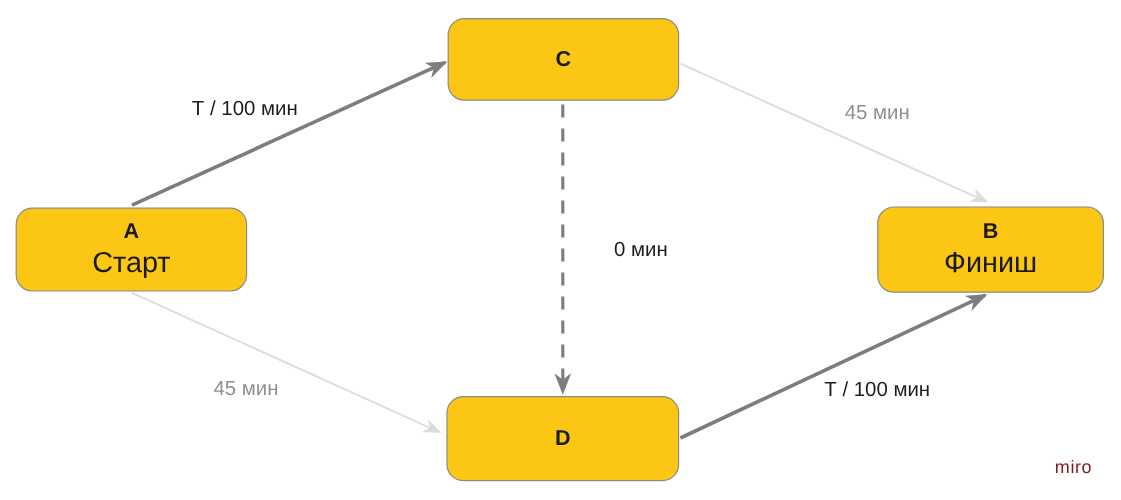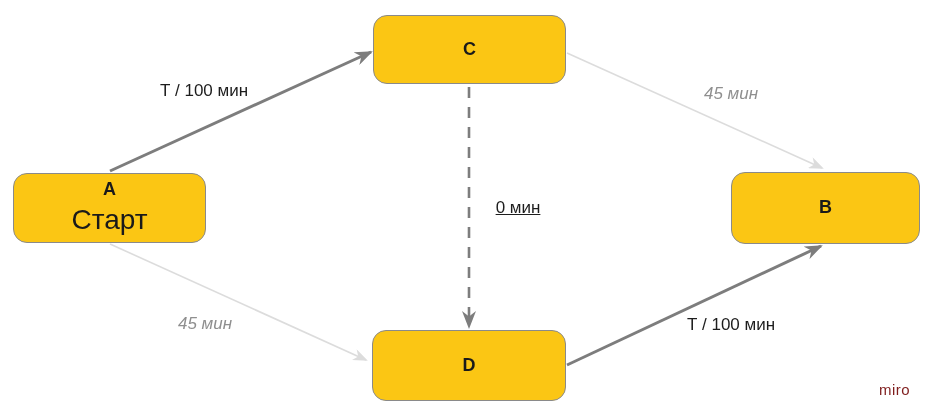--- a/index.html
+++ b/index.html
@@ -32,31 +32,31 @@
     justify-content: center;
     color: #1a1a1a;
     text-align: center;
     line-height: 1.3;
   }
   .node-letter {
     font-size: 18px;
     font-weight: 700;
   }
   .node-caption {
-    font-size: 28px;
+    font-size: 24px;
     font-weight: 400;
   }
   .edge-label {
     position: absolute;
     transform: translate(-50%, -50%);
     font-size: 17px;
     white-space: nowrap;
   }
   .lbl-dark { color: #1d1d1d; }
-  .lbl-gray { color: #8f8f8f; font-style: italic; }
+  .lbl-gray { color: #8f8f8f; }
   .watermark {
     position: absolute;
     left: 879px;
     top: 381px;
     font-size: 15px;
     letter-spacing: 0.5px;
     color: #7f1d1d;
   }
 </style>
 </head>
@@ -93,27 +93,28 @@
   <div class="node" style="left:373px; top:15px; width:193px; height:69px;">
     <div class="node-letter">C</div>
   </div>
 
   <div class="node" style="left:372px; top:330px; width:194px; height:71px;">
     <div class="node-letter">D</div>
   </div>
 
   <div class="node" style="left:731px; top:172px; width:189px; height:72px;">
     <div class="node-letter">B</div>
+    <div class="node-caption">Финиш</div>
   </div>
 
   <div class="edge-label lbl-dark" style="left:204px; top:91px;">Т / 100 мин</div>
 
   <div class="edge-label lbl-gray" style="left:731px; top:94px;">45 мин</div>
 
   <div class="edge-label lbl-gray" style="left:205px; top:324px;">45 мин</div>
 
   <div class="edge-label lbl-dark" style="left:731px; top:325px;">Т / 100 мин</div>
 
-  <div class="edge-label lbl-dark" style="left:518px; top:208px;text-decoration:underline;">0 мин</div>
+  <div class="edge-label lbl-dark" style="left:534px; top:208px;">0 мин</div>
 
   <div class="watermark">miro</div>
 
 </div>
 
 </body></html>

